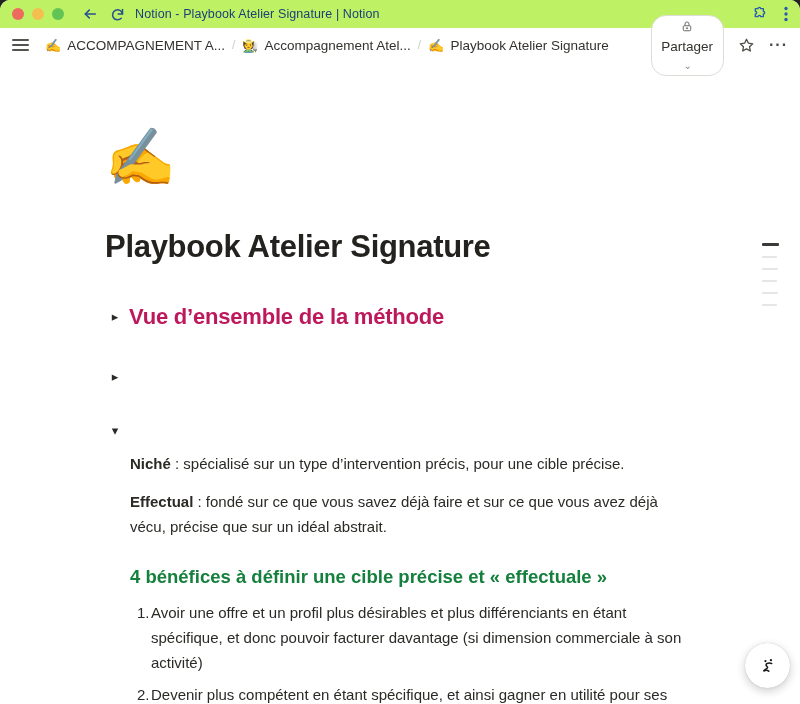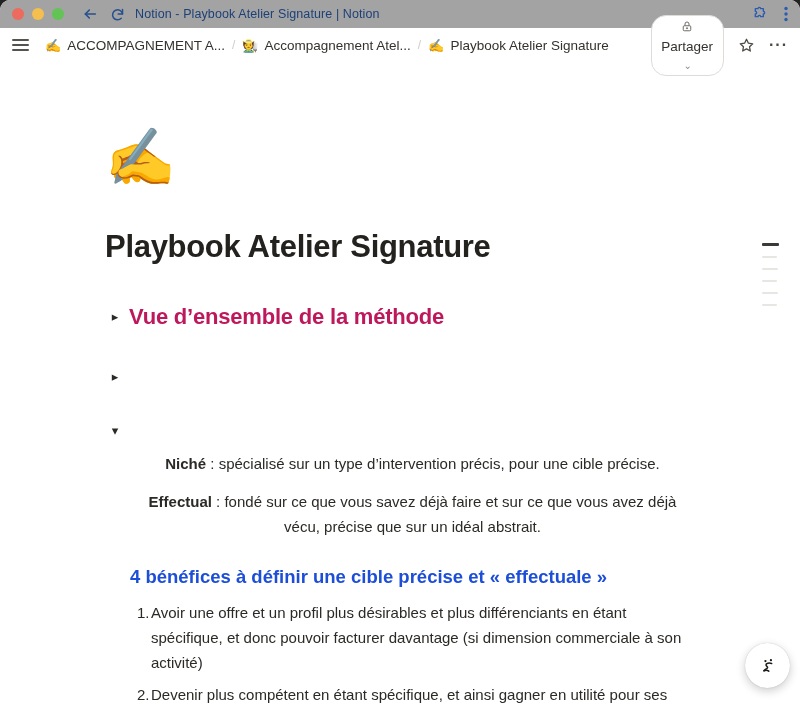--- a/index.html
+++ b/index.html
@@ -1,21 +1,21 @@
 <!DOCTYPE html>
 <html><head>
 <meta charset="utf-8">
 <style>
   * { box-sizing: border-box; margin: 0; padding: 0; }
   html, body { width: 800px; height: 704px; overflow: hidden; background: #222; }
   body { font-family: "Liberation Sans", sans-serif; }
   .window { width: 800px; height: 704px; background: #fff; border-radius: 10px 10px 0 0; overflow: hidden; position: relative; }
 
   
-  .titlebar { height: 28px; background: #a3a3a3; display: flex; align-items: center; padding: 0 12px; }
+  .titlebar { height: 28px; background: #bef264; display: flex; align-items: center; padding: 0 12px; }
   .traffic { display: flex; gap: 8px; align-items: center; }
   .light { width: 12px; height: 12px; border-radius: 50%; display: inline-block; }
   .light.red { background: #ed6a5e; }
   .light.yellow { background: #f5bf4f; }
   .light.green { background: #61c454; }
   .nav-icons { display: flex; align-items: center; gap: 12px; margin-left: 18px; }
   .nav-icons svg { display: block; }
   .tab-title { margin-left: 10px; font-size: 12.5px; color: #1c4078; letter-spacing: .1px; white-space: nowrap; }
   .titlebar-right { margin-left: auto; display: flex; align-items: center; gap: 16px; }
 
@@ -37,23 +37,23 @@
   .content { padding: 0 105px; color: #2b2a26; }
   .page-icon { font-size: 57px; line-height: 1.1; margin-top: 64px; width: 70px; }
   h1.page-title { margin-top: 40px; font-size: 31px; font-weight: 700; color: #23221e; letter-spacing: -0.3px; }
 
   .toggle-row { display: flex; align-items: center; gap: 4px; margin-top: 39px; cursor: pointer; }
   .toggle-row:first-of-type { margin-top: 46px; }
   .tri { width: 20px; text-align: center; font-size: 13px; color: #2b2a26; flex: 0 0 20px; }
   .toggle-label { font-size: 22px; font-weight: 700; color: #be185d; letter-spacing: -0.2px; }
 
   .toggle-body { padding-left: 25px; }
-  .toggle-body p { font-size: 15px; line-height: 25px; margin-top: 13px; color: #2b2a26; text-align: center; }
+  .toggle-body p { font-size: 15px; line-height: 25px; margin-top: 13px; color: #2b2a26; }
   .toggle-body p b { font-weight: 700; }
-  h3.subheading { padding-left: 25px; font-size: 18.5px; font-weight: 700; margin-top: 27px; color: #1d4ed8; }
+  h3.subheading { padding-left: 25px; font-size: 18.5px; font-weight: 700; margin-top: 27px; color: #15803d; }
 
   .olist { padding-left: 25px; margin-top: 12px; }
   .oli { display: flex; font-size: 15px; line-height: 25px; margin-top: 7px; }
   .oli .num { flex: 0 0 21px; padding-left: 7px; }
   .oli .itxt { flex: 1; }
 
   
   .toc { position: absolute; right: 21px; top: 243px; width: 17px; }
   .toc-bar { height: 2.5px; border-radius: 1px; background: #e7e6e3; margin-bottom: 9.5px; cursor: pointer; }
   .toc-bar.active { background: #3b3a36; height: 3px; }

